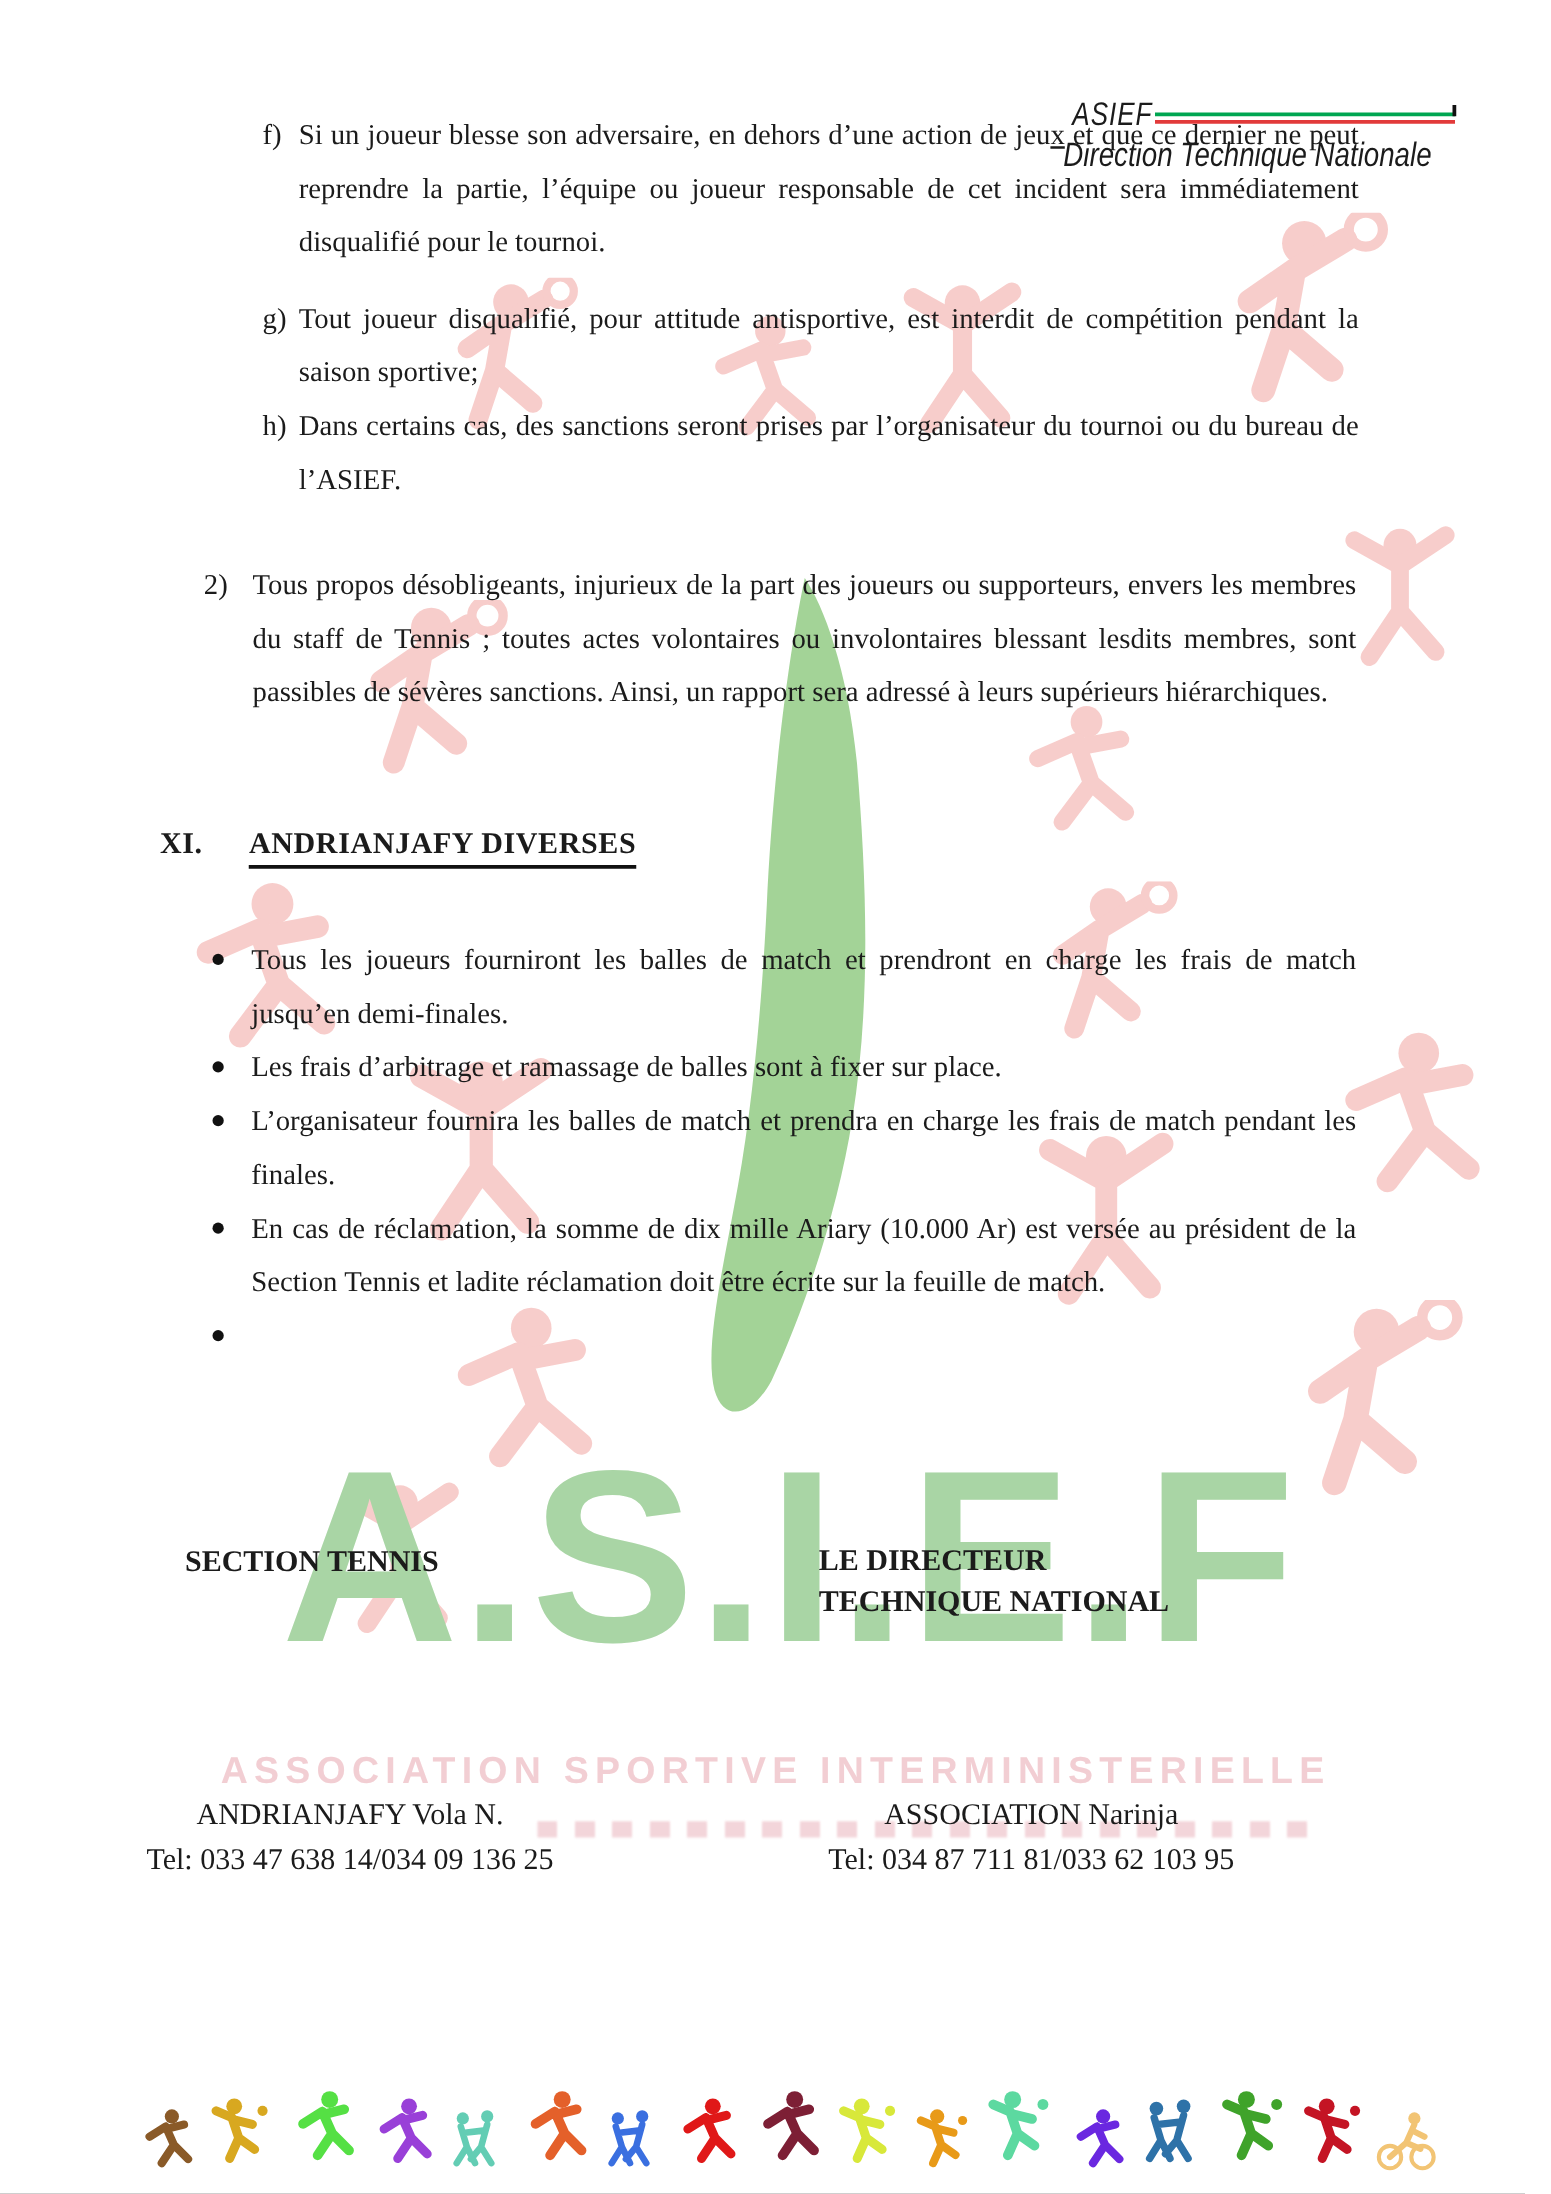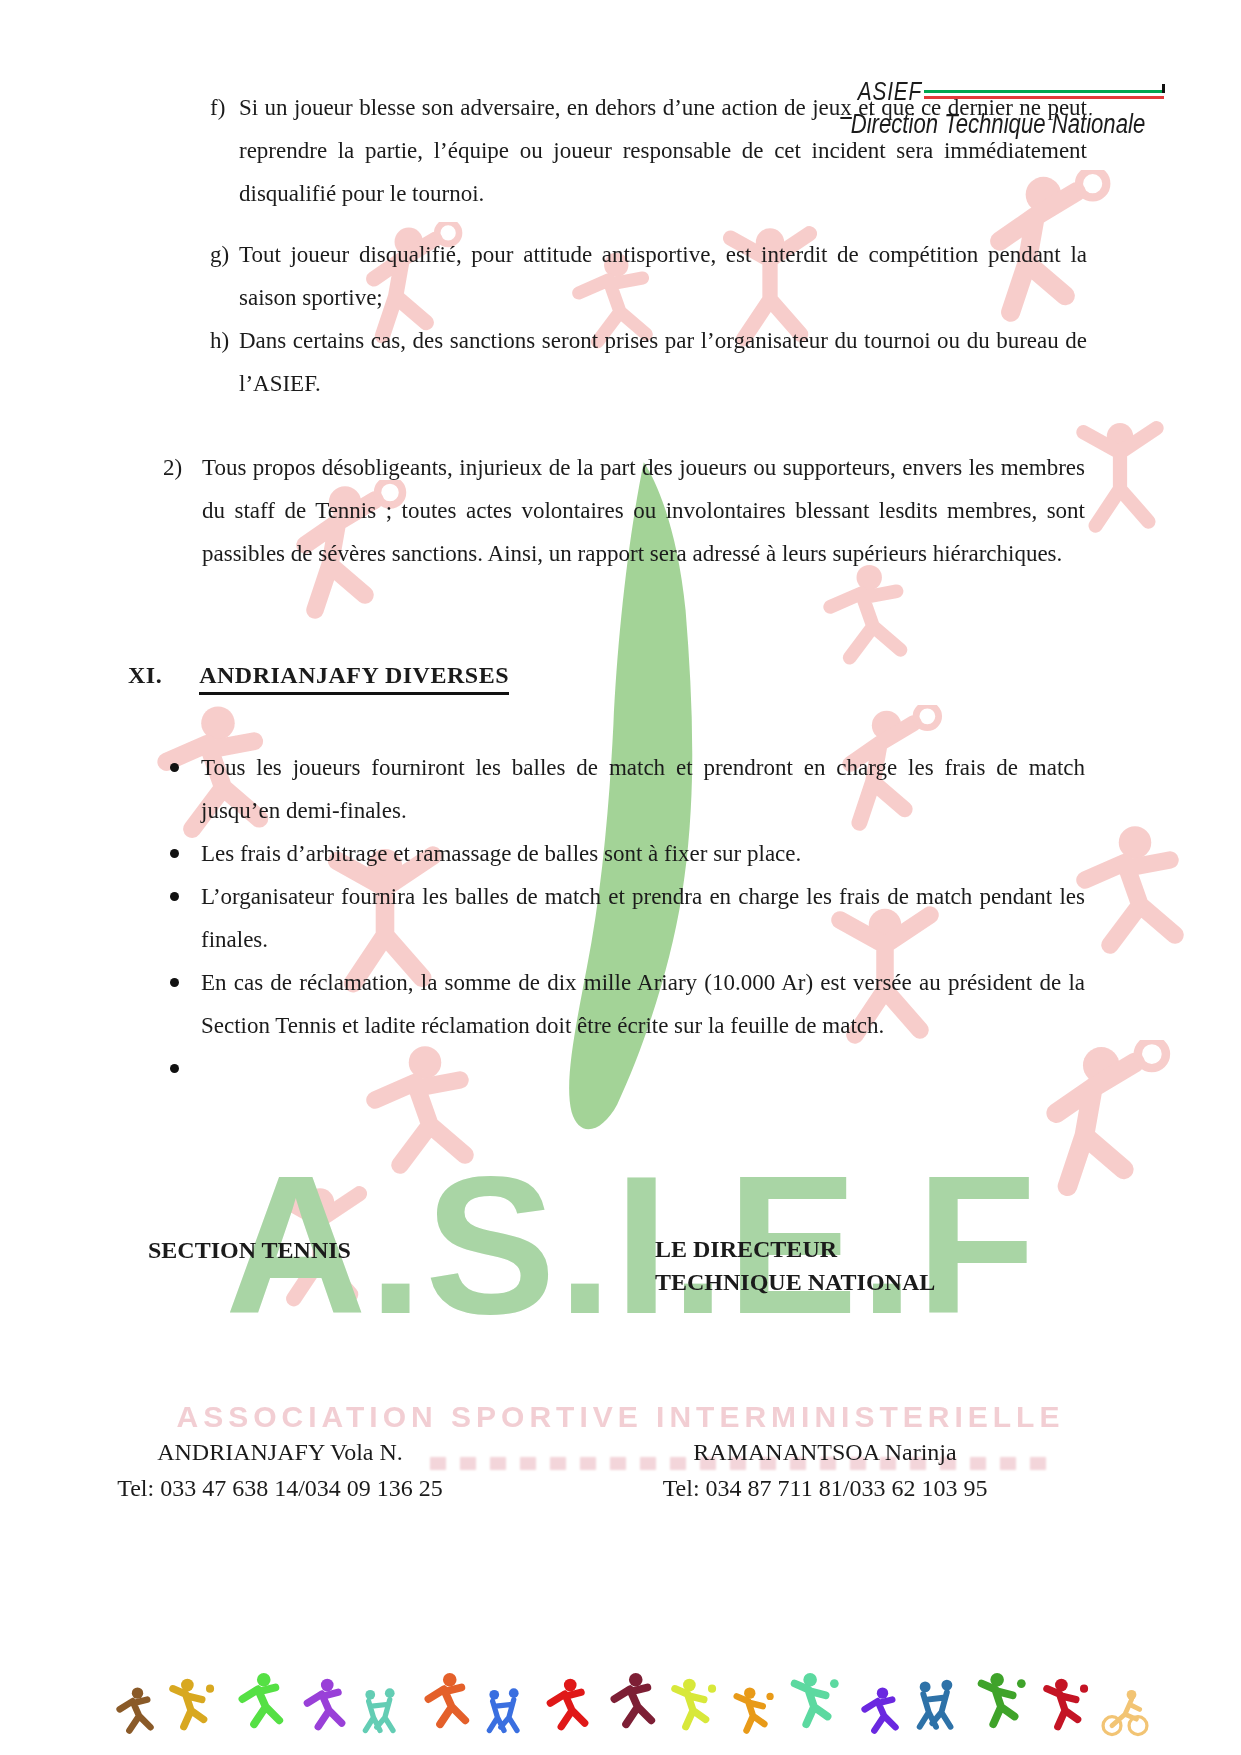--- a/index.html
+++ b/index.html
@@ -270,21 +270,21 @@
         <span>TECHNIQUE NATIONAL</span>
       </span>
     </div>
 
     <div class="names-row">
       <span class="name-left">
         <span>ANDRIANJAFY Vola N.</span><br>
         <span>Tel:  033 47 638 14/034 09 136 25</span>
       </span>
       <span class="name-right">
-        <span>RAMANANTSOA Narinja</span><br>
+        <span>ASSOCIATION Narinja</span><br>
         <span>Tel: 034 87 711 81/033 62 103 95</span>
       </span>
     </div>
 
   </div>
 
   <div class="strip">
       <span class="picto" style="color: rgb(138, 90, 40);">
         <svg viewBox="0 0 64 64">
           <use href="#fig-run"></use>

